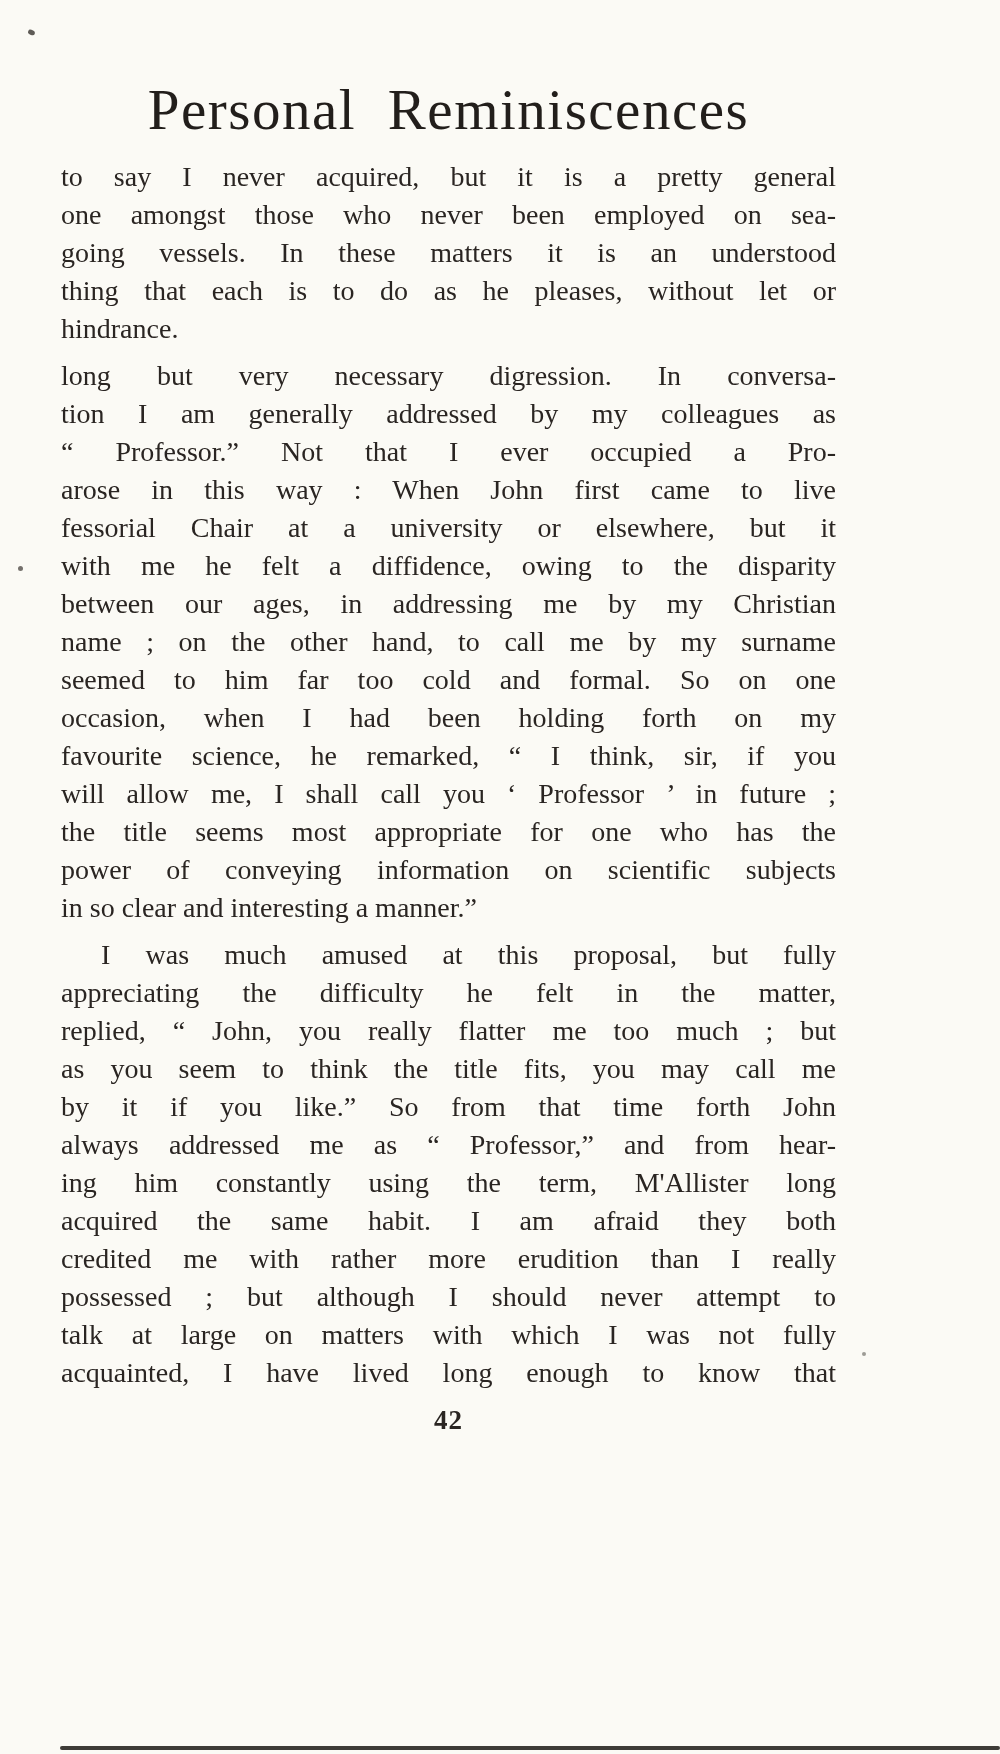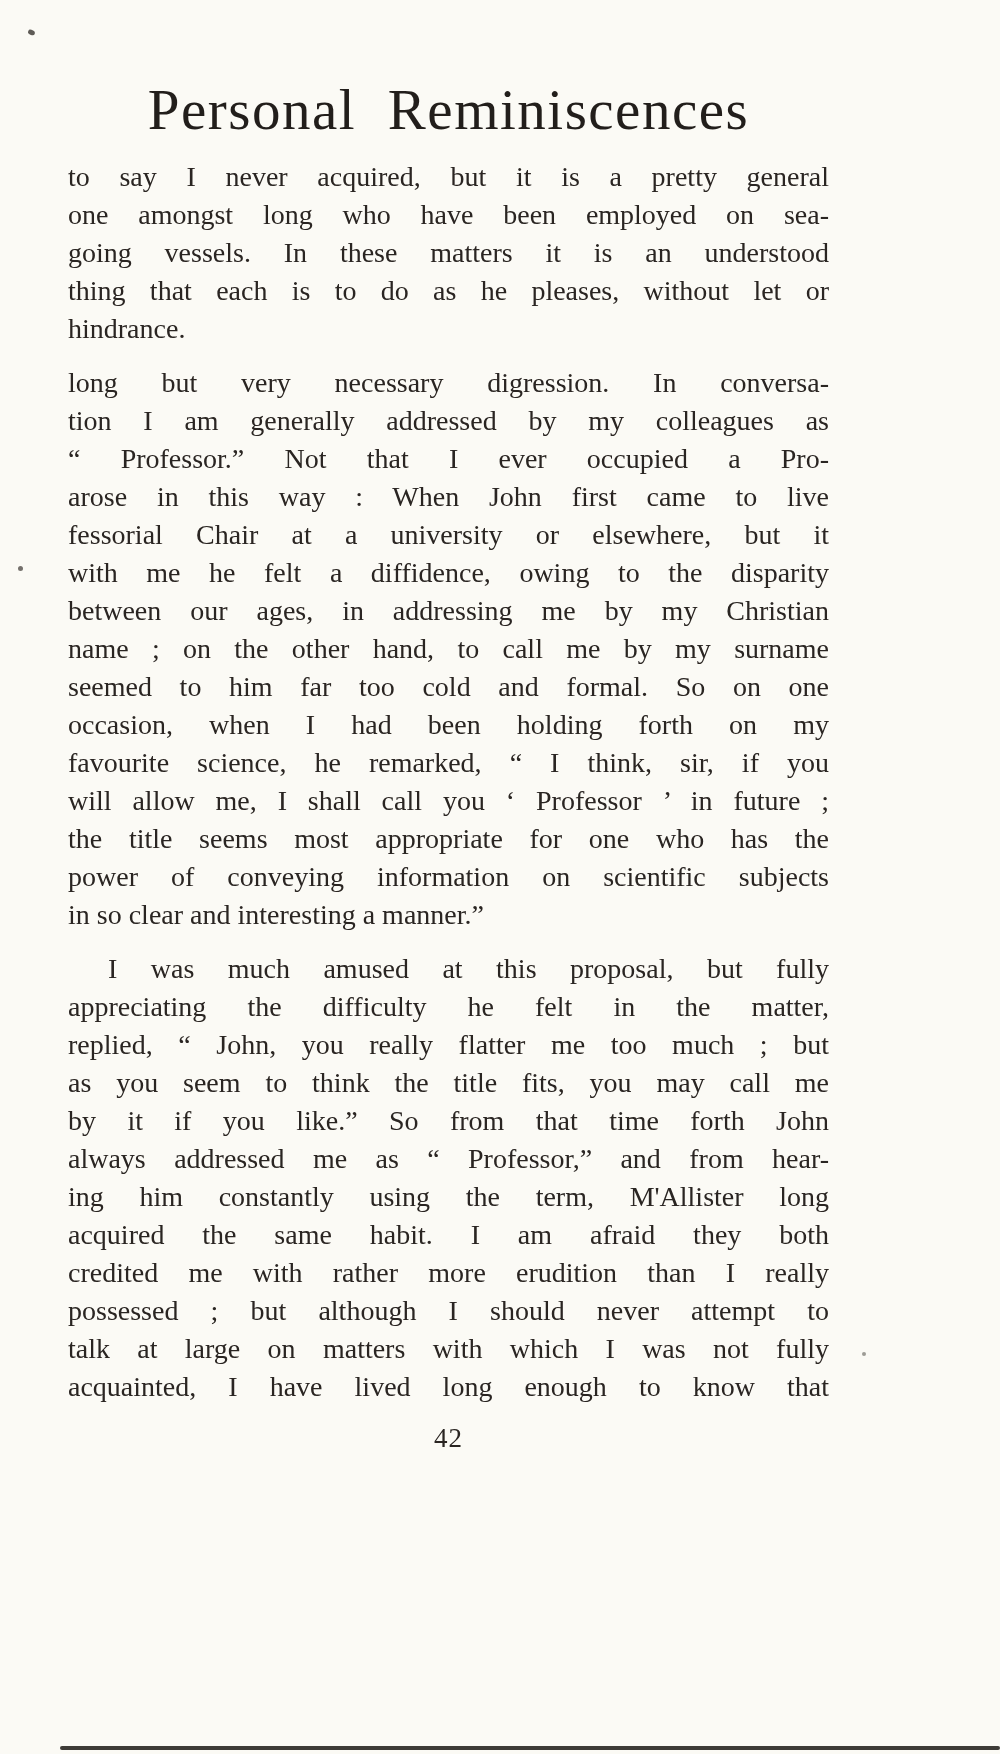--- a/index.html
+++ b/index.html
@@ -31,21 +31,21 @@
     line-height: 52px;
     text-align: center;
     letter-spacing: 1.5px;
     word-spacing: 16px;
     color: #221e1b;
   }
   .text-block {
     margin-top: 22px;
   }
   .paragraph {
-    margin: 16px;
+    margin: 9px;
   }
   .line {
     font-size: 28px;
     height: 38px;
     line-height: 38px;
     text-align: justify;
     text-align-last: justify;
     overflow: hidden;
     white-space: normal;
   }
@@ -54,20 +54,21 @@
   }
   .line.indent {
     text-indent: 40px;
   }
   .page-number {
     margin-top: 12px;
     font-size: 27px;
     line-height: 32px;
     text-align: center;
     letter-spacing: 1px;
+    font-weight: bold;
   }
   
   .artifact {
     position: absolute;
     background: #2b2722;
     border-radius: 50%;
   }
   .artifact-corner {
     left: 28px; top: 30px;
     width: 7px; height: 5px;
@@ -104,21 +105,21 @@
   <span class="artifact artifact-left-dot"></span>
   <span class="artifact artifact-right-dot"></span>
   <span class="artifact-bottom-edge"></span>
 
   <div class="content">
     <h1 class="title">Personal Reminiscences</h1>
 
     <div class="text-block" id="page-body">
         <div class="paragraph">
           <div class="line">to say I never acquired, but it is a pretty general</div>
-          <div class="line">one amongst long who have been employed on sea-</div>
+          <div class="line">one amongst those who never been employed on sea-</div>
           <div class="line">going vessels.  In these matters it is an understood</div>
           <div class="line">thing that each is to do as he pleases, without let or</div>
           <div class="line last">hindrance.</div>
         </div>
         <div class="paragraph">
           <div class="line">long but very necessary digression.  In conversa-</div>
           <div class="line">tion I am generally addressed by my colleagues as</div>
           <div class="line">“ Professor.”  Not that I ever occupied a Pro-</div>
           <div class="line">arose in this way :  When John first came to live</div>
           <div class="line">fessorial Chair at a university or elsewhere, but it</div>

